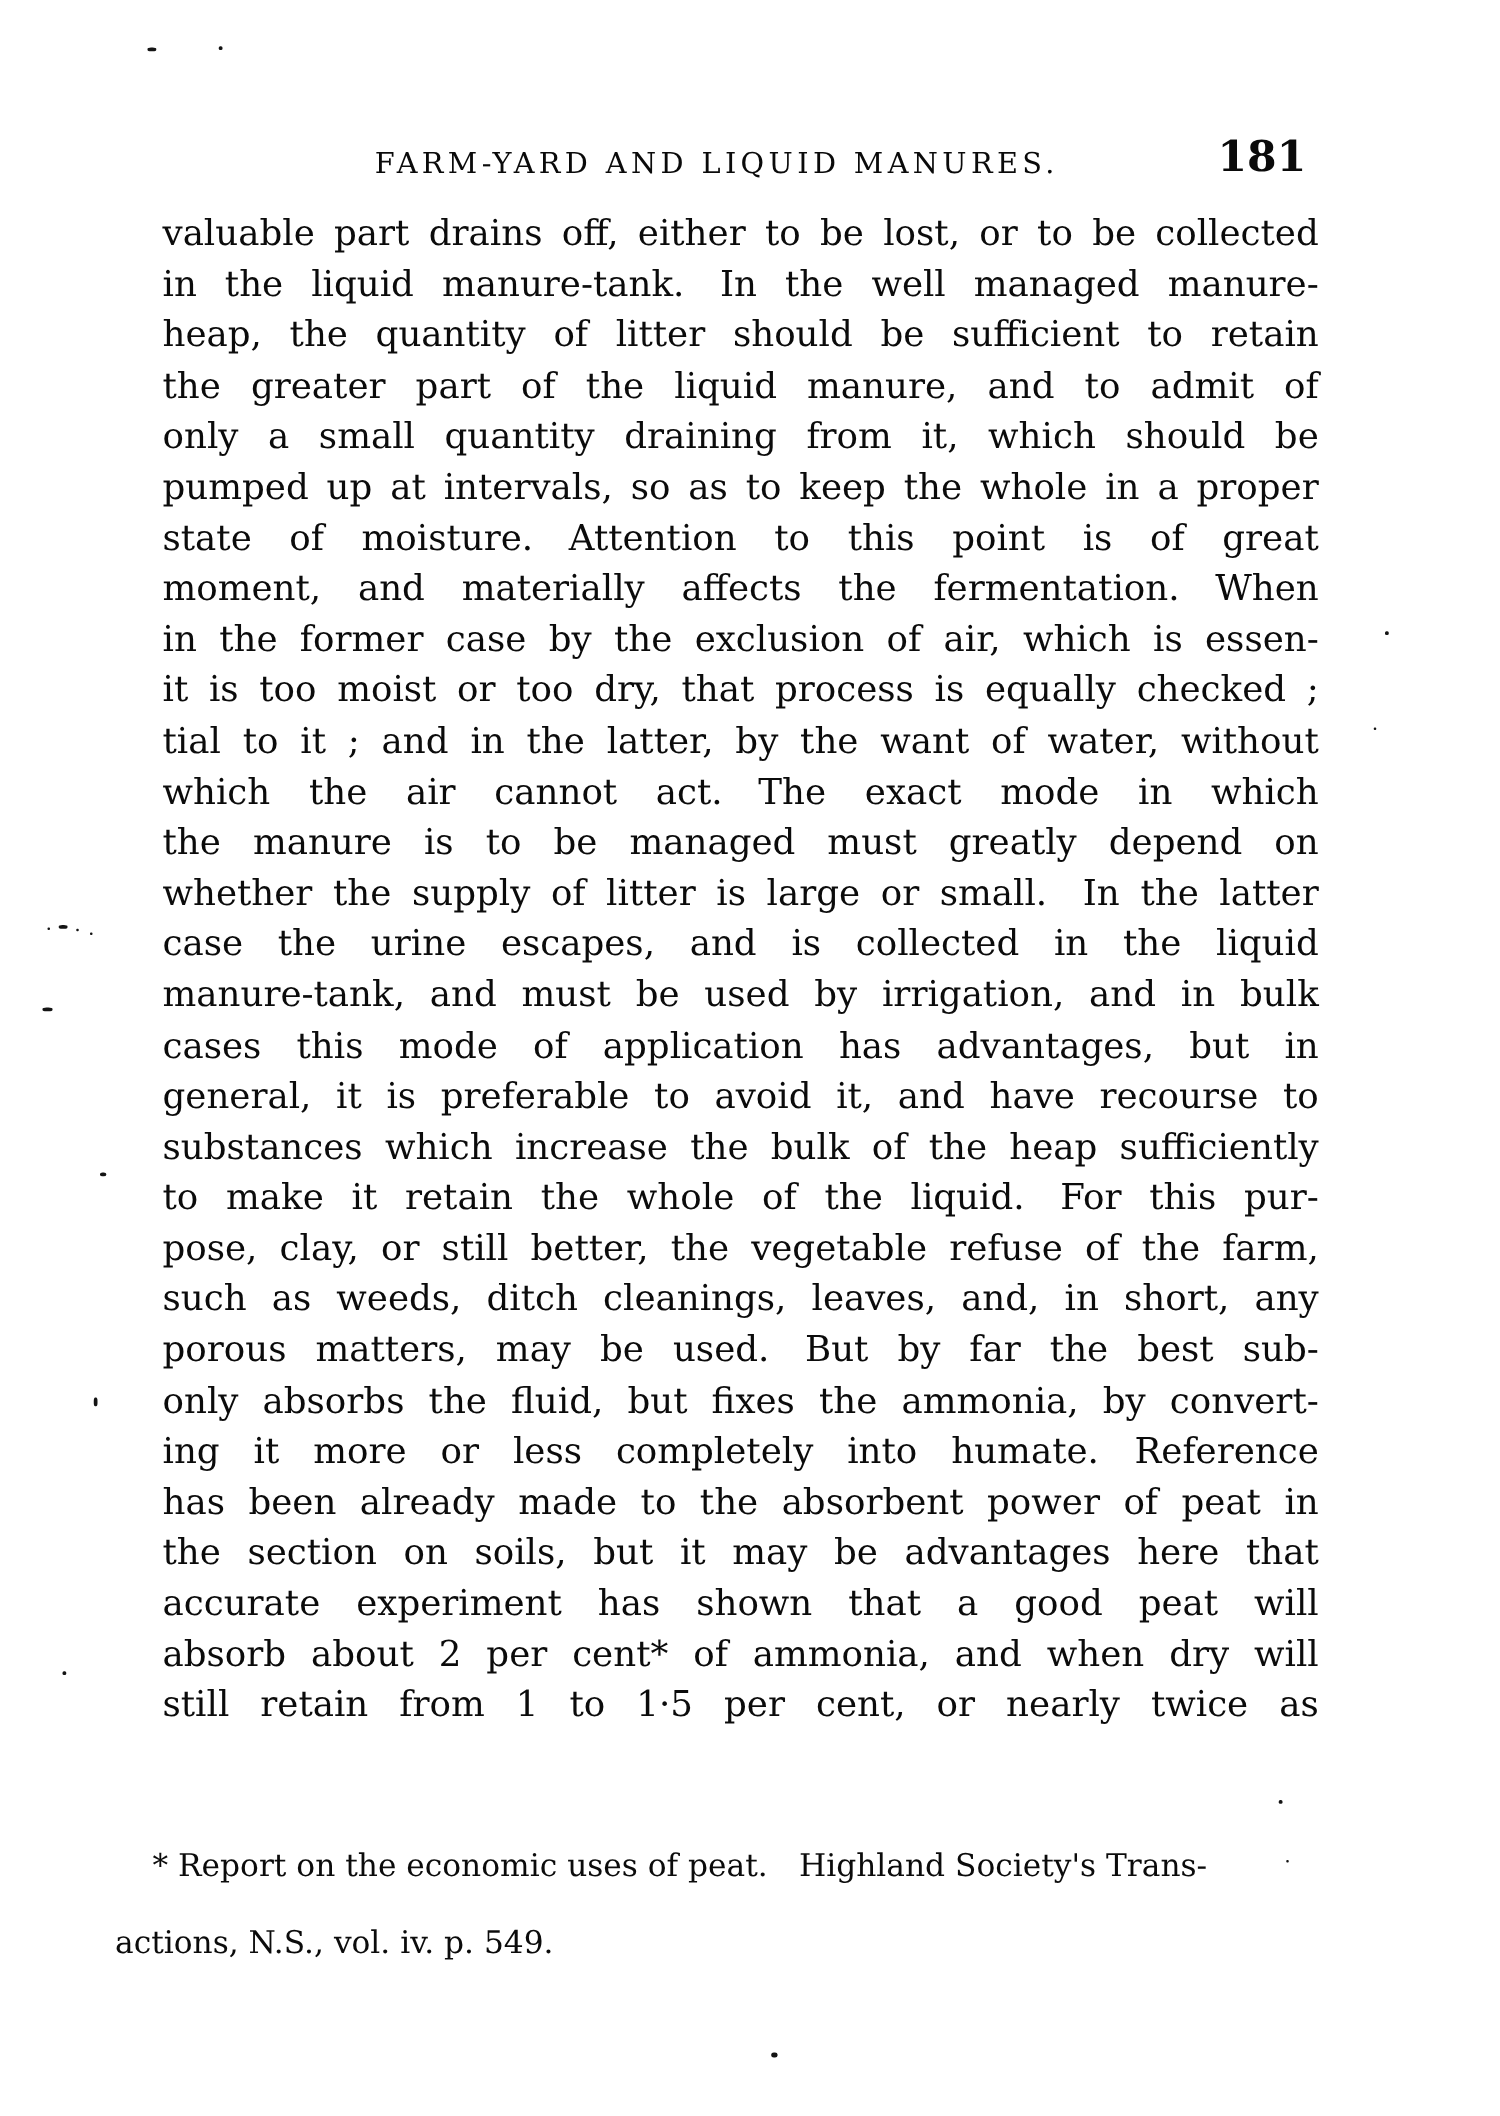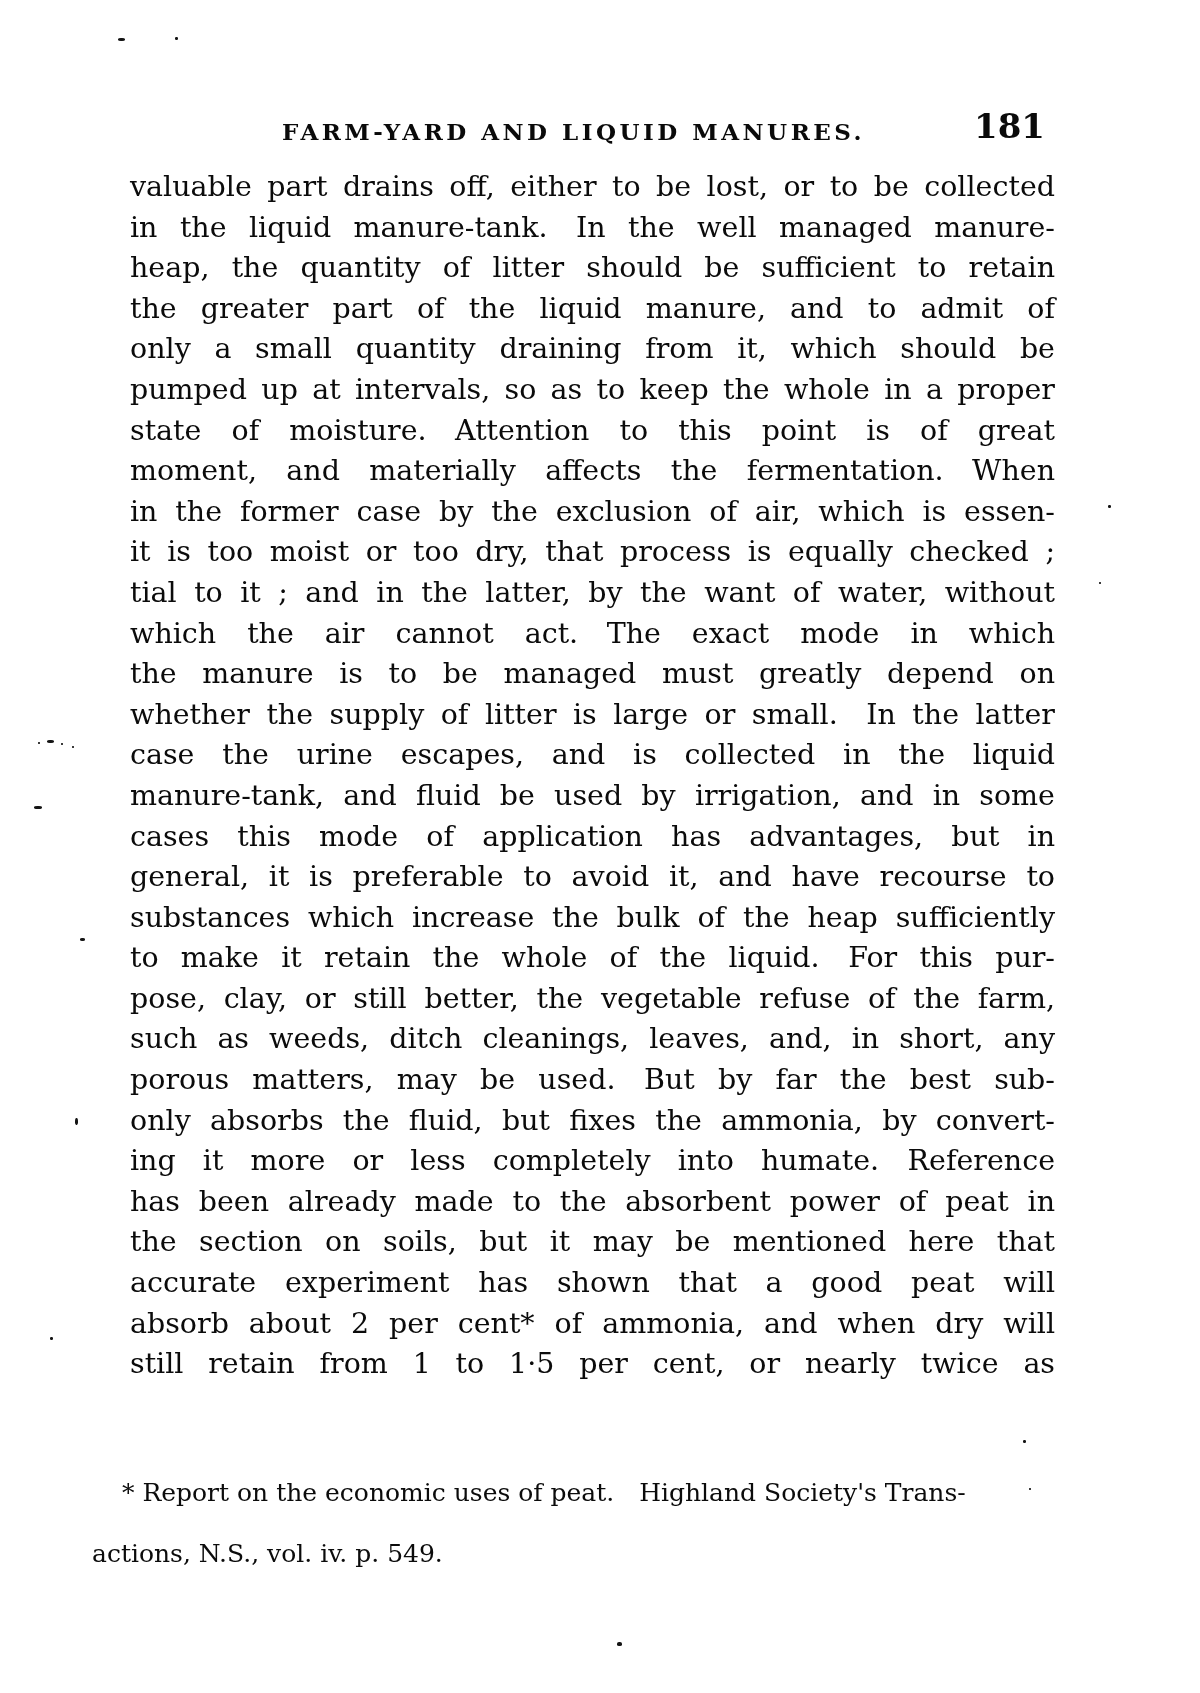--- a/index.html
+++ b/index.html
@@ -18,21 +18,21 @@
     top: 106px;
     width: 963px;
     height: 48px;
   }
   .running-title {
     position: absolute;
     left: 50%;
     top: 12px;
     transform: translateX(-50%);
     font-size: 23px;
-    font-weight: 700;
+    font-weight: 400;
     letter-spacing: 3.5px;
     white-space: nowrap;
     color: #0a0a0a;
   }
   .page-number {
     position: absolute;
     right: 10px;
     top: 0;
     font-size: 34px;
     font-weight: 700;
@@ -90,32 +90,32 @@
       <div class="body-line">pumped up at intervals, so as to keep the whole in a proper</div>
       <div class="body-line">state of moisture. Attention to this point is of great</div>
       <div class="body-line">moment, and materially affects the fermentation. When</div>
       <div class="body-line">in the former case by the exclusion of air, which is essen-</div>
       <div class="body-line">it is too moist or too dry, that process is equally checked ;</div>
       <div class="body-line">tial to it ; and in the latter, by the want of water, without</div>
       <div class="body-line">which the air cannot act. The exact mode in which</div>
       <div class="body-line">the manure is to be managed must greatly depend on</div>
       <div class="body-line">whether the supply of litter is large or small. In the latter</div>
       <div class="body-line">case the urine escapes, and is collected in the liquid</div>
-      <div class="body-line">manure-tank, and fluid be used by irrigation, and in some</div>
+      <div class="body-line">manure-tank, and must be used by irrigation, and in bulk</div>
       <div class="body-line">cases this mode of application has advantages, but in</div>
       <div class="body-line">general, it is preferable to avoid it, and have recourse to</div>
       <div class="body-line">substances which increase the bulk of the heap sufficiently</div>
       <div class="body-line">to make it retain the whole of the liquid. For this pur-</div>
       <div class="body-line">pose, clay, or still better, the vegetable refuse of the farm,</div>
       <div class="body-line">such as weeds, ditch cleanings, leaves, and, in short, any</div>
       <div class="body-line">porous matters, may be used. But by far the best sub-</div>
       <div class="body-line">only absorbs the fluid, but fixes the ammonia, by convert-</div>
       <div class="body-line">ing it more or less completely into humate. Reference</div>
       <div class="body-line">has been already made to the absorbent power of peat in</div>
-      <div class="body-line">the section on soils, but it may be mentioned here that</div>
+      <div class="body-line">the section on soils, but it may be advantages here that</div>
       <div class="body-line">accurate experiment has shown that a good peat will</div>
       <div class="body-line">absorb about 2 per cent* of ammonia, and when dry will</div>
       <div class="body-line">still retain from 1 to 1·5 per cent, or nearly twice as</div>
     </div>
 
   <div class="footnote">
       <div class="footnote-line">* Report on the economic uses of peat. Highland Society's Trans-</div>
       <div class="footnote-line">actions, N.S., vol. iv. p. 549.</div>
     </div>
 

